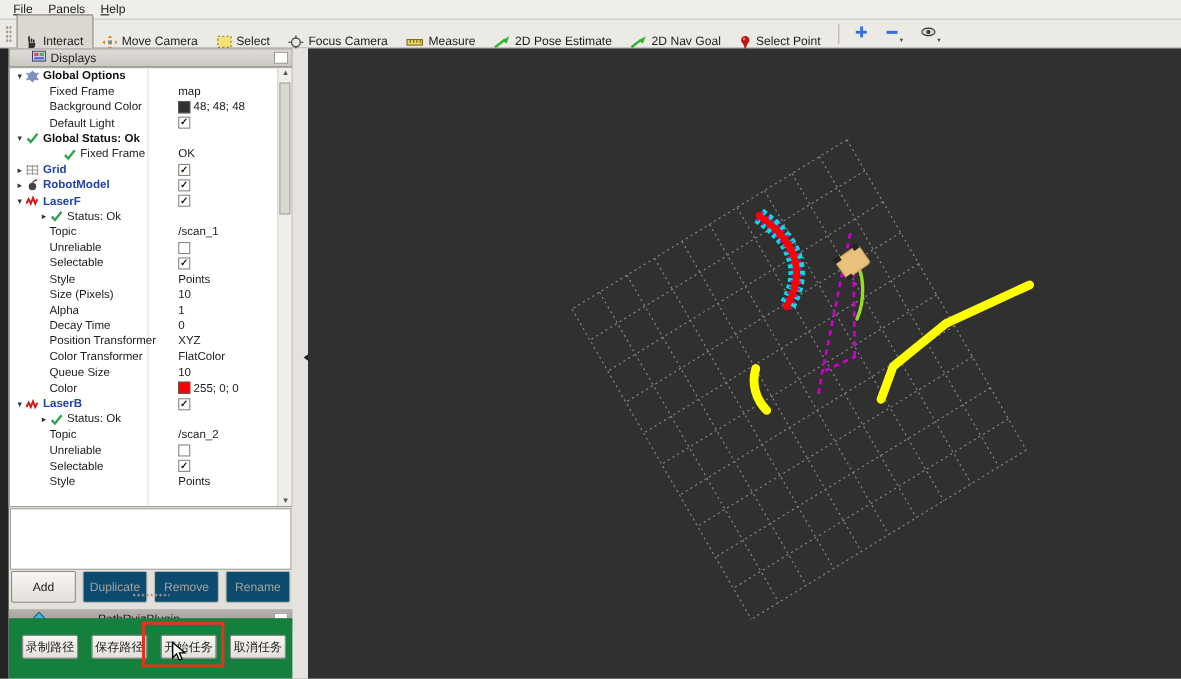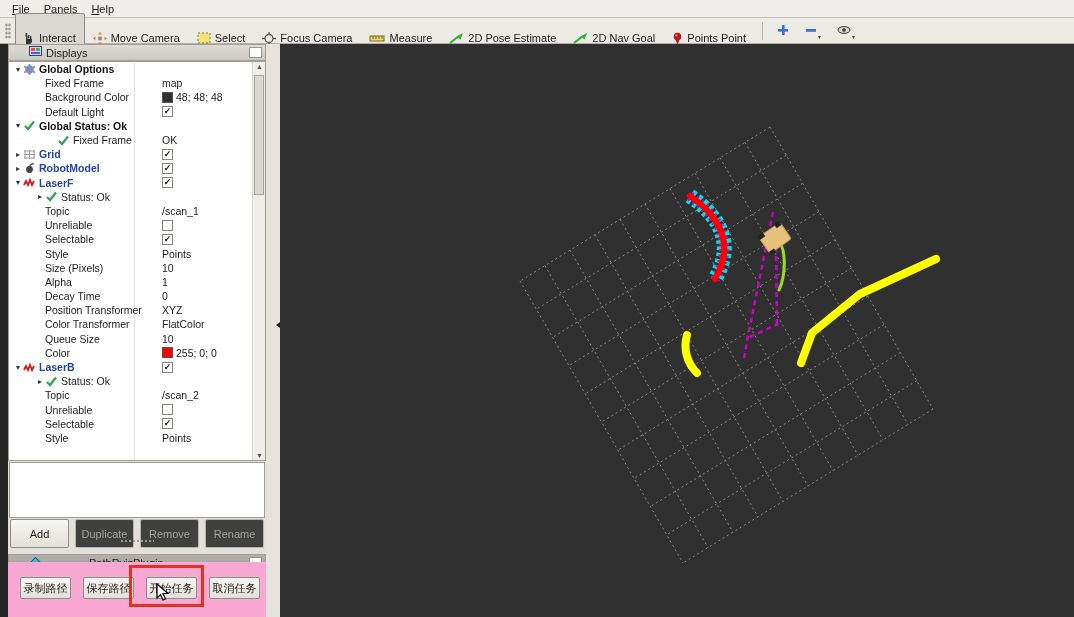--- a/index.html
+++ b/index.html
@@ -53,25 +53,25 @@
   .vscroll { position:absolute; right:0; top:0; width:13px; height:100%; background:#f0eeeb; border-left:1px solid #d8d5d0;
     font-size:7px; color:#555; }
   .vscroll .arr { position:absolute; left:0; width:13px; text-align:center; }
   .vscroll .thumb { position:absolute; left:1px; width:10px; top:13px; height:120px; background:#dbd8d3; border:1px solid #a8a5a0; }
   
   .desc-box { position:absolute; left:9px; top:462px; width:256px; height:56px; background:#ffffff; border:1px solid #a19e98; }
   .disp-btn-row { position:absolute; left:10px; top:519px; width:254px; height:29px; display:flex; gap:6px; }
   .btn { font-size:11px; border:1px solid #8f8c86; border-radius:2px; background:linear-gradient(#f8f6f3,#e3e0db);
     display:flex; align-items:center; justify-content:center; }
   .disp-btn-row .btn { flex:1; }
-  .btn.disabled { color:#a5a29b; border-color:#b8b5af; background:#404040; }
+  .btn.disabled { color:#a5a29b; border-color:#b8b5af; background:#0c4a6e; }
   .splitter-dots { position:absolute; left:120px; top:539px; width:34px; height:4px;
     background-image:radial-gradient(#9b988f 1px, transparent 1.2px); background-size:4px 4px; }
   
-  .plugin-body { position:absolute; left:8px; top:562px; width:258px; height:55px; background:#f9a8d4; }
+  .plugin-body { position:absolute; left:8px; top:562px; width:258px; height:55px; background:#15803d; }
   .plugin-btn-row { position:absolute; left:12px; top:15px; display:flex; gap:12px; }
   .plugin-btn-row .btn { width:51px; height:22px; }
   
   .splitter-strip { position:absolute; left:266px; top:44px; width:14px; height:573px; background:#e6e3de; }
   .collapse-arrow { position:absolute; left:276px; top:320px; width:0; height:0;
     border-top:5px solid transparent; border-bottom:5px solid transparent; border-right:7px solid #1a1a1a; }
   .view3d { position:absolute; left:280px; top:44px; width:794px; height:573px; background:#303030; }
   
   .red-box { position:absolute; left:129px; top:565px; width:75px; height:42px; border:3px solid #e23220; z-index:60; }
   .cursor { position:absolute; left:156px; top:583px; z-index:70; }
@@ -159,21 +159,21 @@
         <span>2D Nav Goal</span>
       </div>
       <div class="tool-btn">
         <span>
           <svg width="11" height="13" viewBox="0 0 11 13">
             <circle cx="5.5" cy="4.5" r="3.8" fill="#c01818"></circle>
             <path d="M3.2,7 L5.5,13 L7.8,7 Z" fill="#c01818"></path>
             <circle cx="4.4" cy="3.4" r="1.1" fill="#f08080"></circle>
           </svg>
         </span>
-        <span>Points Point</span>
+        <span>Select Point</span>
       </div>
     </div>
   <div class="tb-sep"></div>
   <div id="toolbar-extra" style="display:flex;align-items:center;">
       <div class="tool-icon-btn">
         <span><svg width="12" height="12" viewBox="0 0 12 12">
             <rect x="5" y="1" width="2.6" height="10" fill="#3a6fd8"></rect>
             <rect x="1" y="5" width="10" height="2.6" fill="#3a6fd8"></rect>
           </svg></span>
       </div>

